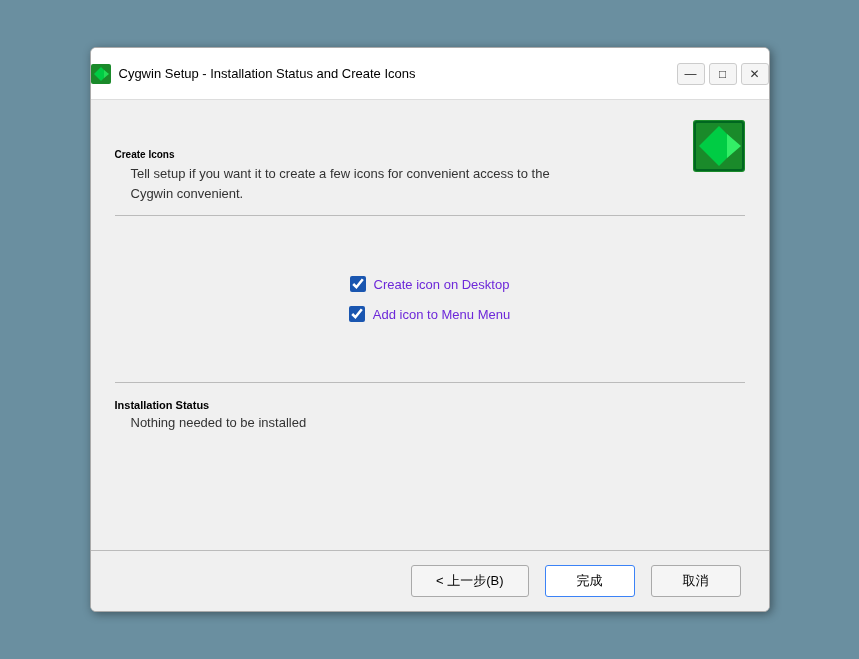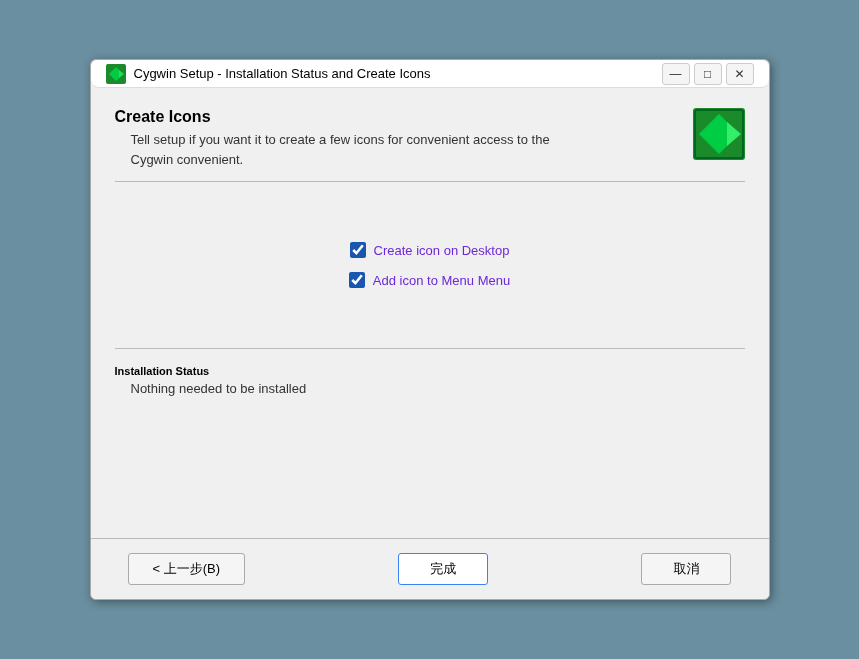--- a/index.html
+++ b/index.html
@@ -24,24 +24,23 @@
       box-shadow: 2px 2px 10px rgba(0,0,0,0.4);
       border-radius: 6px;
       overflow: hidden;
     }
 
     .title-bar {
       background: #ffffff;
       display: flex;
       align-items: center;
       justify-content: space-between;
-      padding: 8px 15px;
+      padding: 8px 0;
       border-bottom: 1px solid #ddd;
-      height: 28px;
-      border-radius: 8px;
+      height: 52px;
     }
 
     .title-bar-left {
       display: flex;
       align-items: center;
       gap: 8px;
     }
 
     .title-bar-icon {
       width: 20px;
@@ -74,24 +73,25 @@
       color: #333;
     }
 
     .content-area {
       background: #f0f0f0;
       padding: 20px 24px;
       min-height: 450px;
     }
 
     .section-title {
-      font-size: 16px;
+      font-size: 10px;
       font-weight: 600;
       color: #000;
       margin-bottom: 4px;
+      margin-top: 29px;
     }
 
     .section-desc {
       font-size: 13px;
       color: #333;
       margin-left: 16px;
       line-height: 1.5;
     }
 
     .top-section {
@@ -160,23 +160,23 @@
     }
 
     .bottom-divider {
       border: none;
       border-top: 1px solid #bbb;
       margin: 0;
     }
 
     .button-bar {
       background: #f0f0f0;
-      padding: 14px 37px;
-      display: flex;
-      justify-content: space-between;
+      padding: 14px 28px;
+      display: flex;
+      justify-content: flex-end;
       gap: 16px;
     }
 
     .btn {
       padding: 6px 24px;
       font-size: 13px;
       border-radius: 3px;
       cursor: pointer;
       min-width: 90px;
       height: 32px;

